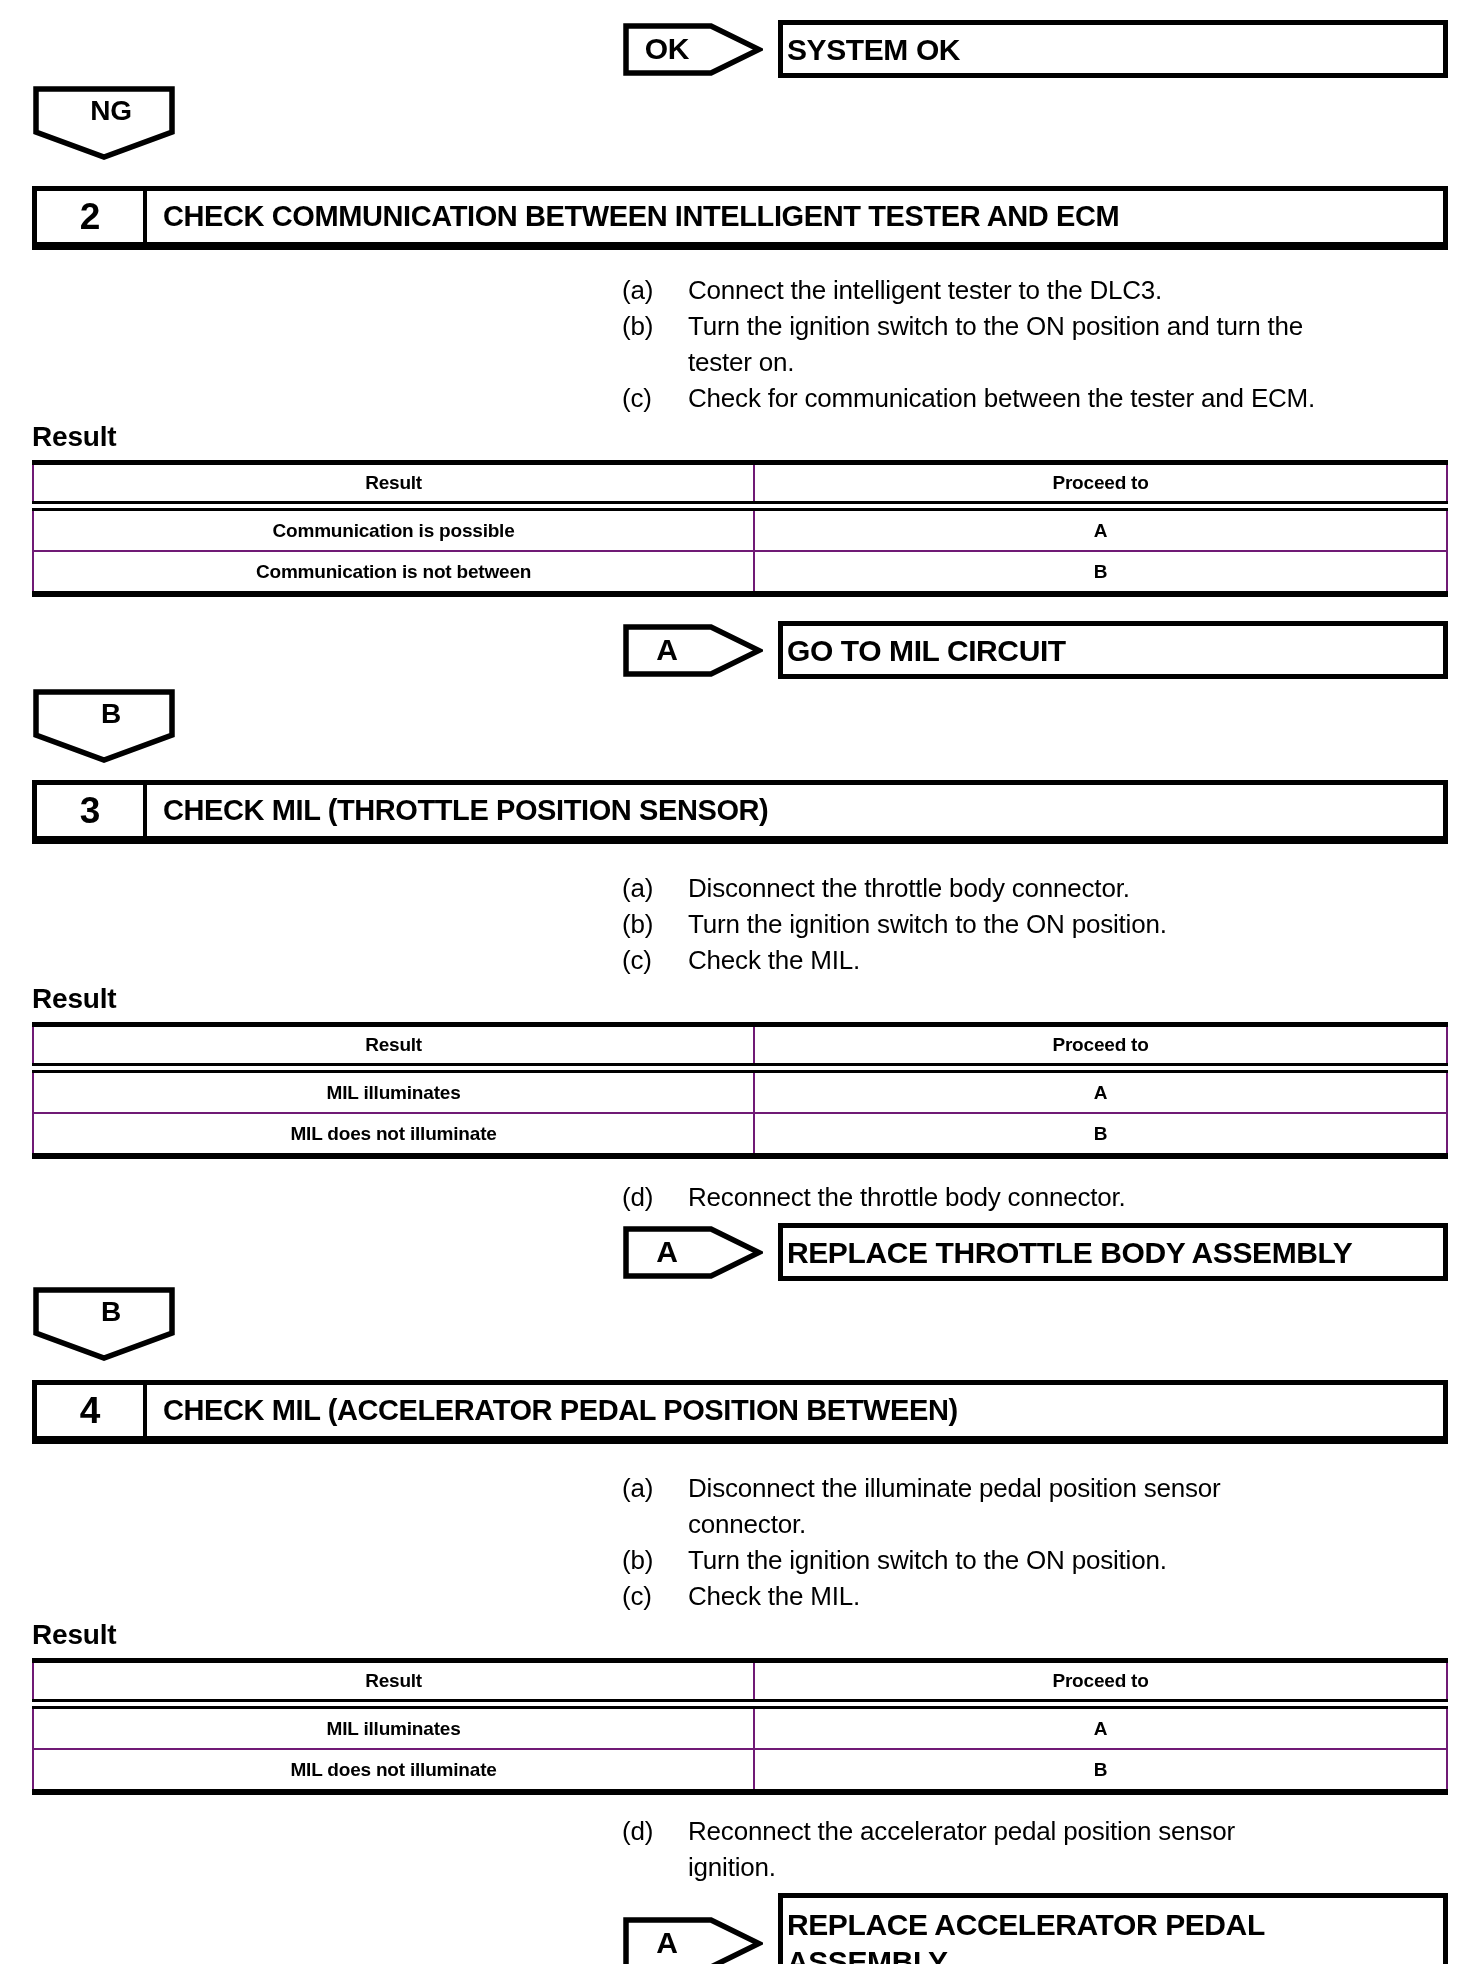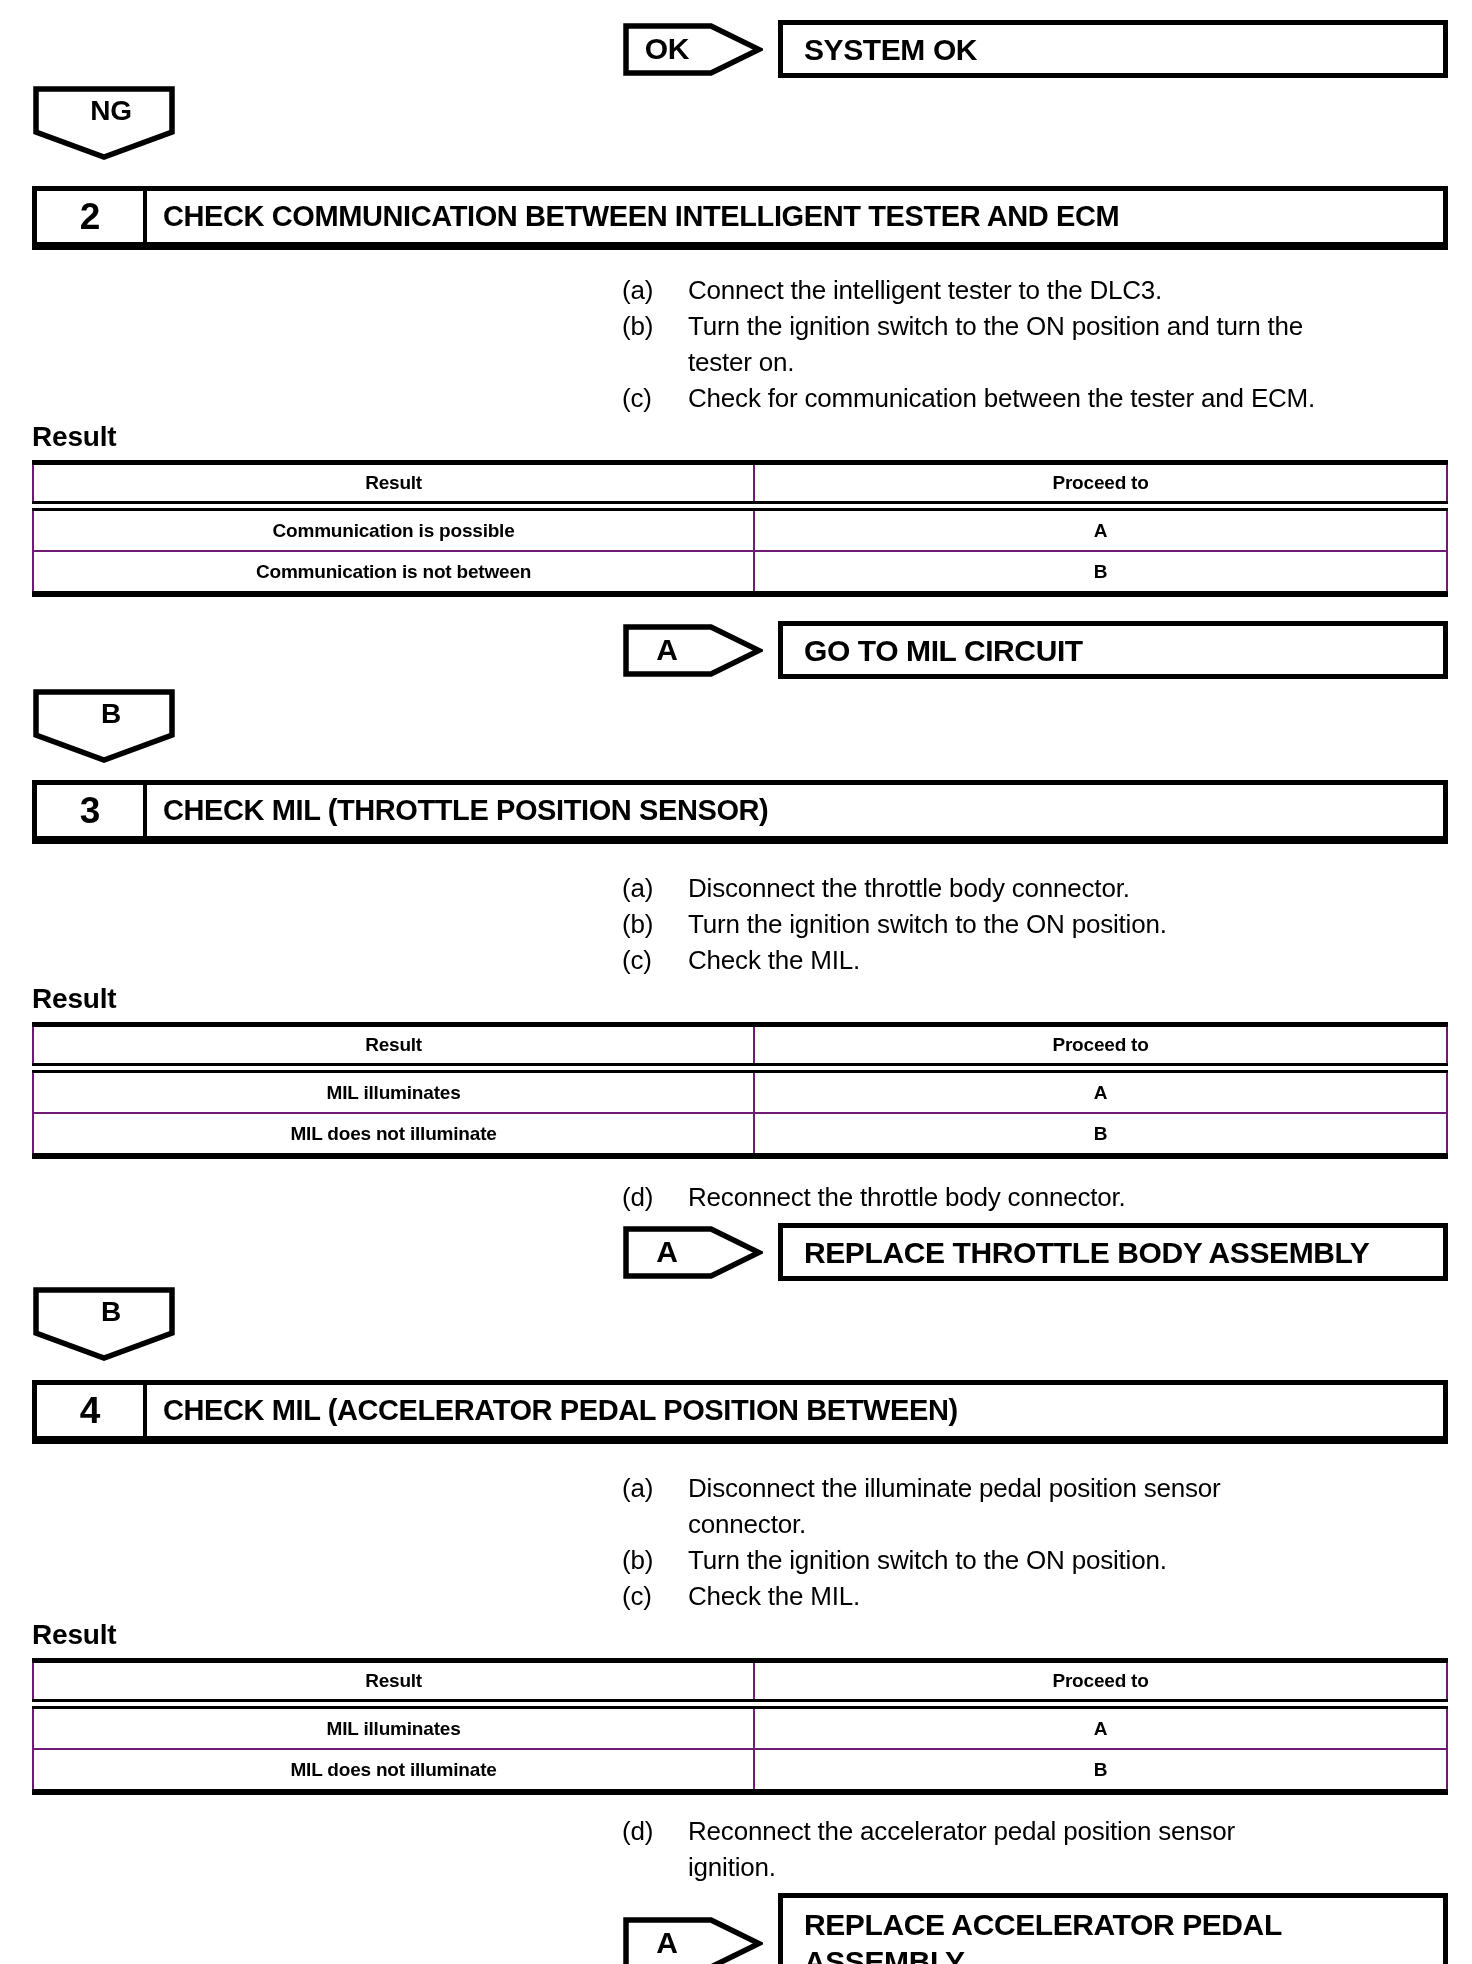--- a/index.html
+++ b/index.html
@@ -15,21 +15,21 @@
   .connector-row { display:flex; align-items:center; margin-left:591px; }
   .arrow-badge { position:relative; flex:0 0 140px; width:140px; height:53px; }
   .arrow-badge svg { display:block; }
   .arrow-badge .lbl {
     position:absolute; left:0; top:0; width:88px; height:53px;
     display:flex; align-items:center; justify-content:center;
     font-weight:bold; font-size:30px;
   }
   .outcome-box {
     flex:1; margin-left:15px; border:5px solid #000; box-sizing:border-box;
-    height:58px; display:flex; align-items:center; padding-left:21px;
+    height:58px; display:flex; align-items:center; padding-left:4px;
     font-weight:bold; font-size:30px; line-height:37px; white-space:pre-line;
     letter-spacing:-0.4px;
   }
   .outcome-box.tall { height:100px; }
 
   
   .flag { position:relative; width:142px; height:75px; margin-left:1px; }
   .flag svg { display:block; }
   .flag .lbl {
     position:absolute; left:10px; top:5px; width:136px; height:40px;

